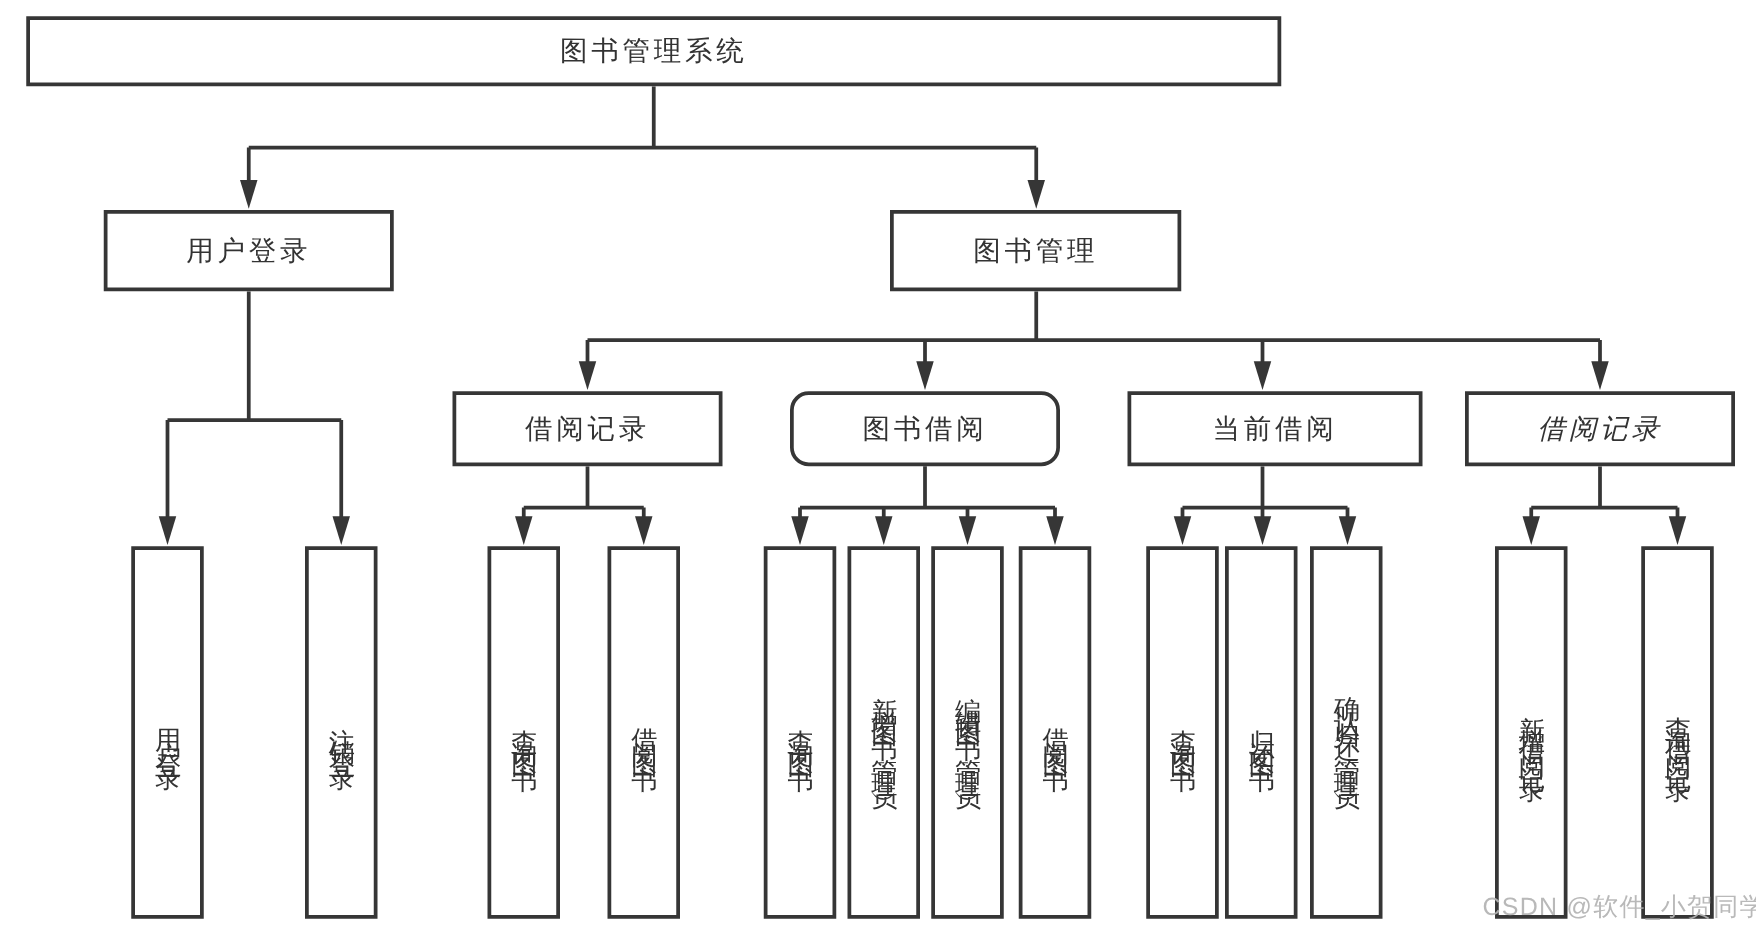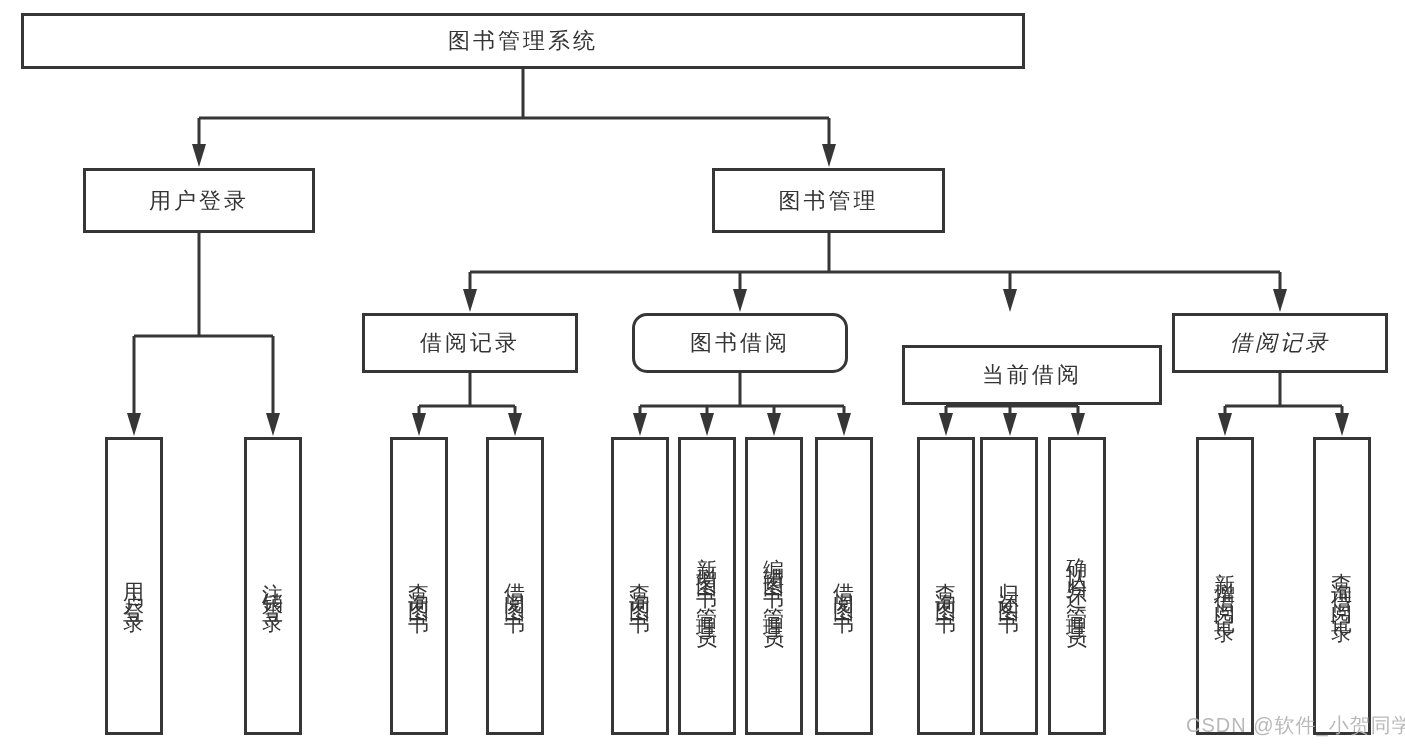--- a/index.html
+++ b/index.html
@@ -27,21 +27,21 @@
     top:437px;width:58px;height:298px;
     writing-mode:vertical-rl;text-orientation:mixed;
     font-size:21px;letter-spacing:10px;line-height:1;
     white-space:normal;
   }
   .n-root{left:21px;top:13px;width:1004px;height:56px;}
   .n-userlogin{left:83px;top:168px;width:232px;height:65px;}
   .n-bookmgmt{left:712px;top:168px;width:233px;height:65px;}
   .n-l3-1{left:362px;top:313px;width:216px;height:60px;}
   .n-l3-2{left:632px;top:313px;width:216px;height:60px;border-radius:15px;}
-  .n-l3-3{left:902px;top:313px;width:260px;height:60px;margin-top:32px;}
+  .n-l3-3{left:902px;top:313px;width:236px;height:60px;}
   .n-l3-4{left:1172px;top:313px;width:216px;height:60px;font-style:italic;}
   .n-g1c1{left:105px;} .n-g1c2{left:244px;}
   .n-g2c1{left:390px;} .n-g2c2{left:486px;}
   .n-g3c1{left:611px;} .n-g3c2{left:678px;} .n-g3c3{left:745px;} .n-g3c4{left:815px;}
   .n-g4c1{left:917px;} .n-g4c2{left:980px;} .n-g4c3{left:1048px;}
   .n-g5c1{left:1196px;} .n-g5c2{left:1313px;}
   .watermark{
     position:absolute;left:1186px;top:712px;
     color:#b3b3b3;font-size:20px;letter-spacing:1px;
     z-index:10;opacity:0.92;white-space:nowrap;

